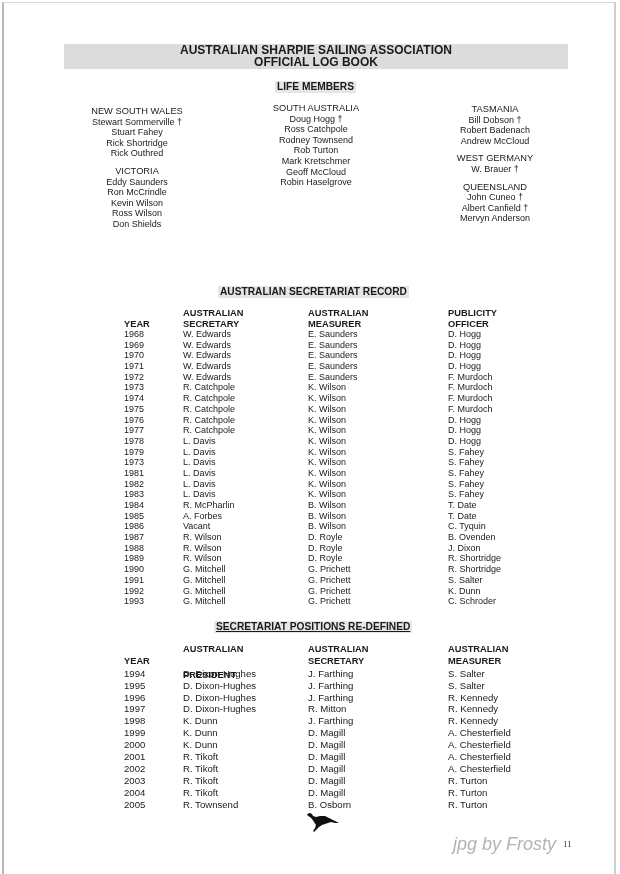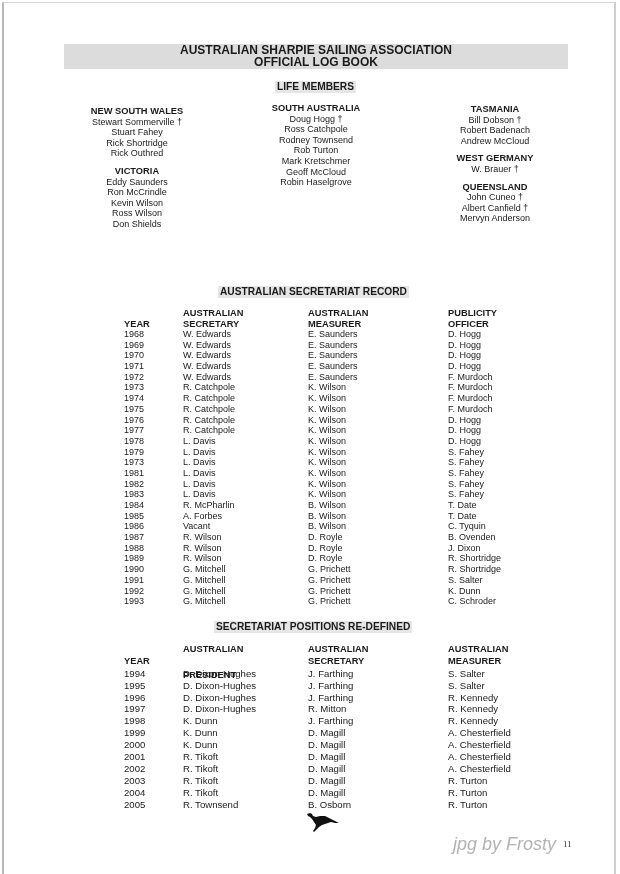--- a/index.html
+++ b/index.html
@@ -17,21 +17,21 @@
     background: #dcdcdc; text-align: center; font-weight: bold; font-size: 12px; line-height: 11.5px;
     padding-top: 1px; box-sizing: border-box;
   }
   .header-band div { display: block; }
   .section-title {
     position: absolute; font-weight: bold; font-size: 10.2px; background: #e6e6e6;
     padding: 0 2px; line-height: 12px; white-space: nowrap;
   }
   .lm-col { position: absolute; text-align: center; font-size: 9px; line-height: 10.6px; }
   .lm-group { margin-bottom: 7px; }
-  .lm-state { font-weight: bold; font-size: 9.3px; text-align: center; }
+  .lm-state { font-weight: normal; font-size: 9.3px; text-align: center; }
   .lm-name { white-space: nowrap; }
   .table { position: absolute; left: 124px; font-size: 9px; line-height: 10.7px; }
   .thead { position: relative; height: 21px; font-weight: bold; font-size: 9.3px; line-height: 10.7px; }
   .thead .h { position: absolute; top: 0; white-space: nowrap; }
   .row { position: relative; height: 10.7px; white-space: nowrap; }
   .row span, .thead span.h { position: absolute; }
   .c0 { left: 0px; } .c1 { left: 59px; } .c2 { left: 184px; } .c3 { left: 324px; }
   .kangaroo { position: absolute; left: 306px; top: 811px; width: 34px; height: 22px; }
   .watermark {
     position: absolute; left: 453px; top: 834px; font-style: italic; font-size: 18px; color: #b3b3b3;
@@ -262,21 +262,21 @@
       <span class="c3">K. Dunn</span>
     </div>
     <div class="row">
       <span class="c0">1993</span>
       <span class="c1">G. Mitchell</span>
       <span class="c2">G. Prichett</span>
       <span class="c3">C. Schroder</span>
     </div>
   </div>
 
-<div class="section-title" style="left:214px; top:621px;">SECRETARIAT POSITIONS RE-DEFINED</div>
+<div class="section-title" style="left:214px; top:621px;text-decoration:underline;">SECRETARIAT POSITIONS RE-DEFINED</div>
 <div id="table-2" class="table" style="top:644px; font-size:9.6px; line-height:11.9px;">
     <div class="thead" style="height: 23.8px;">
       <span class="h c0" style="top: 0px;"></span>
       <span class="h c0" style="top: 11.9px;">YEAR</span>
       <span class="h c1" style="top: 0px;">AUSTRALIAN</span>
       <span class="h c1" style="top: 26px;">PRESIDENT</span>
       <span class="h c2" style="top: 0px;">AUSTRALIAN</span>
       <span class="h c2" style="top: 11.9px;">SECRETARY</span>
       <span class="h c3" style="top: 0px;">AUSTRALIAN</span>
       <span class="h c3" style="top: 11.9px;">MEASURER</span>

